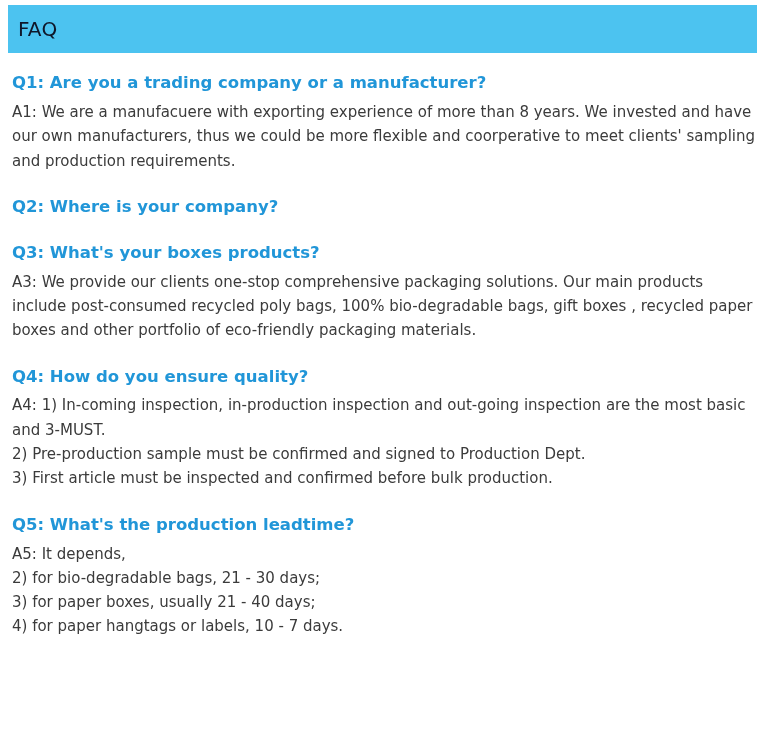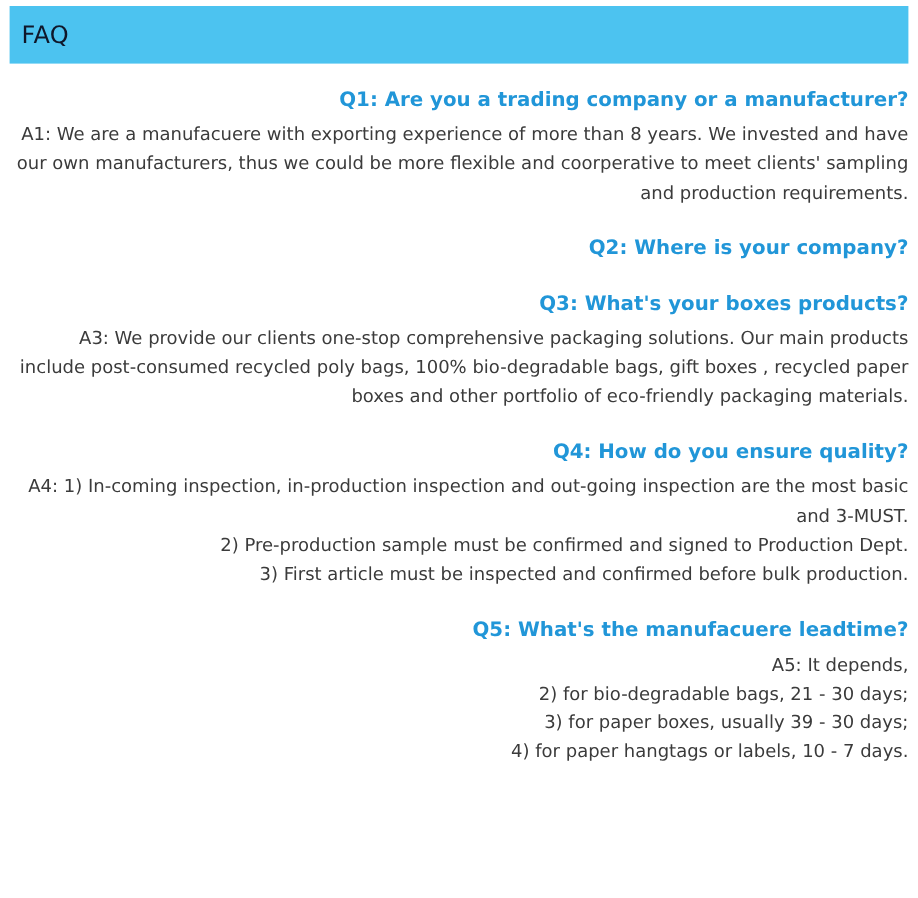--- a/index.html
+++ b/index.html
@@ -31,21 +31,20 @@
   }
   .faq-header-title {
     font-size: 20px;
     color: #0f172a;
     font-family: "DejaVu Sans", sans-serif;
     letter-spacing: 0.2px;
   }
   .faq-body {
     padding: 18px 8px 0 12px;
     box-sizing: border-box;
-    text-align: right;
   }
   .faq-item {
     margin-bottom: 22px;
   }
   .faq-question {
     color: #2196d8;
     font-weight: bold;
     font-size: 16.5px;
     line-height: 1.45;
     margin-bottom: 5px;
@@ -91,23 +90,23 @@
     <div class="faq-item">
       <div class="faq-question">Q4: How do you ensure quality?</div>
       <div class="faq-answer">
         <span class="line">A4: 1) In-coming inspection, in-production inspection and out-going inspection are the most basic and 3-MUST.</span>
         <span class="line">2) Pre-production sample must be confirmed and signed to Production Dept.</span>
         <span class="line">3) First article must be inspected and confirmed before bulk production.</span>
       </div>
     </div>
 
     <div class="faq-item">
-      <div class="faq-question">Q5: What's the manufacuere leadtime?</div>
+      <div class="faq-question">Q5: What's the production leadtime?</div>
       <div class="faq-answer">
         <span class="line">A5: It depends,</span>
         <span class="line">2) for bio-degradable bags, 21 - 30 days;</span>
-        <span class="line">3) for paper boxes, usually 39 - 30 days;</span>
+        <span class="line">3) for paper boxes, usually 21 - 40 days;</span>
         <span class="line">4) for paper hangtags or labels, 10 - 7 days.</span>
       </div>
     </div>
 
   </div>
 </div>
 
 </body></html>

